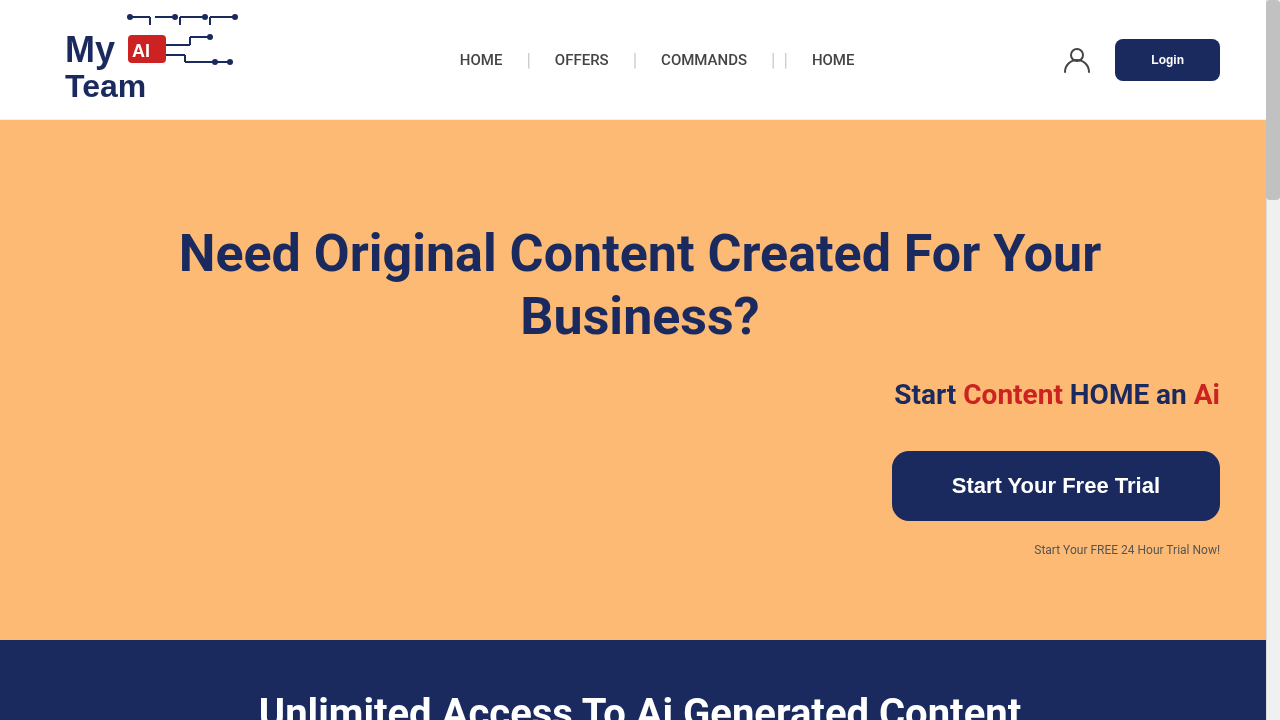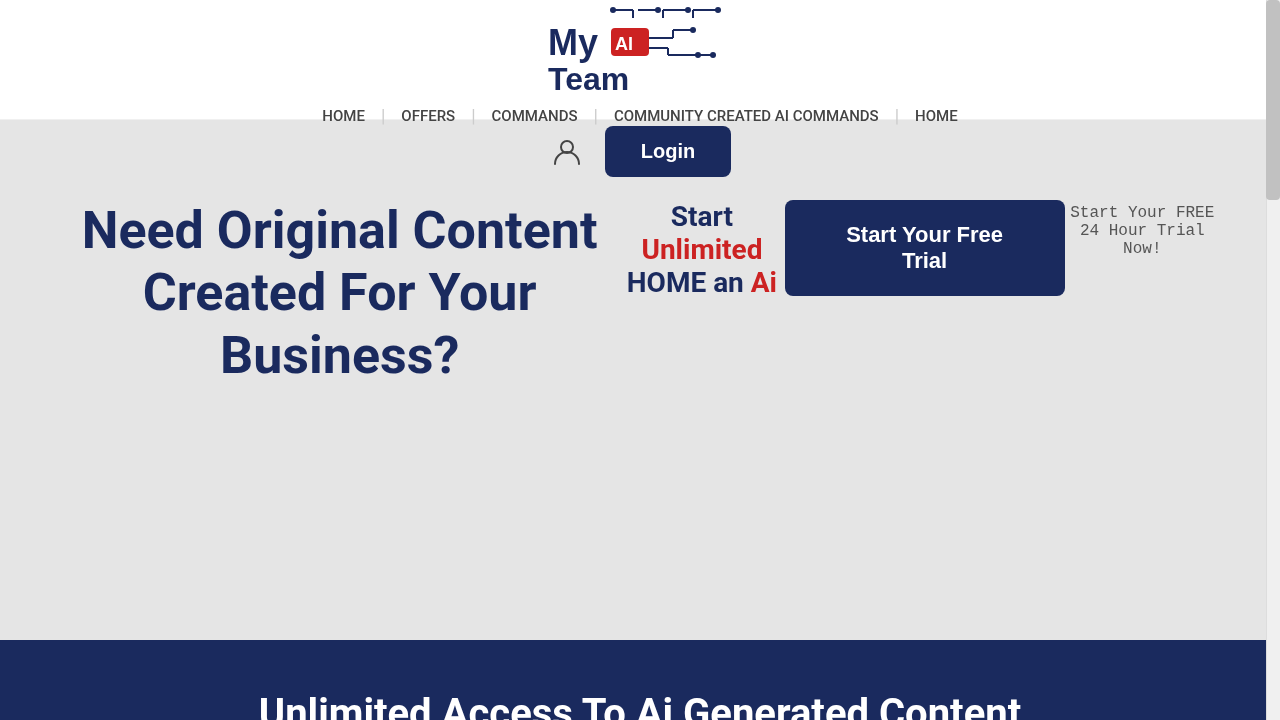--- a/index.html
+++ b/index.html
@@ -30,33 +30,32 @@
 
     
     .navbar {
       display: flex;
       align-items: center;
       justify-content: space-between;
       padding: 0 60px;
       height: 120px;
       background: #ffffff;
       border-bottom: 1px solid #f0f0f0;
-      flex-direction: column;
     }
 
     .logo-container {
       display: flex;
       align-items: center;
       gap: 0;
     }
 
     .nav-links {
       display: flex;
       align-items: center;
-      gap: 0;
+      gap: 8px;
     }
 
     .nav-link {
       color: #444;
       font-size: 15px;
       font-weight: 500;
       text-decoration: none;
       padding: 0 16px;
       cursor: pointer;
       white-space: nowrap;
@@ -81,35 +80,35 @@
       align-items: center;
       justify-content: center;
     }
 
     .login-btn {
       background: #1a2a5e;
       color: #ffffff;
       border: none;
       border-radius: 8px;
       padding: 14px 36px;
-      font-size: 20px;
+      font-size: 12px;
       font-weight: 600;
       cursor: pointer;
       white-space: nowrap;
     }
 
     
     .hero {
       display: flex;
-      flex-direction: row;
-      align-items: flex-start;
+      flex-direction: column;
+      align-items: flex-end;
       justify-content: center;
       padding: 80px 60px 60px;
       text-align: center;
-      background: #e5e5e5;
+      background: #fdba74;
       min-height: 520px;
     }
 
     .hero-title {
       font-size: 52px;
       font-weight: 700;
       color: #1a2a5e;
       margin-bottom: 30px;
       line-height: 1.2;
     }
@@ -126,34 +125,33 @@
     }
 
     .hero-subtitle .ai {
       color: #cc2222;
     }
 
     .cta-button {
       background: #1a2a5e;
       color: #ffffff;
       border: none;
-      border-radius: 8px;
+      border-radius: 17px;
       padding: 22px 60px;
       font-size: 22px;
       font-weight: 600;
       cursor: pointer;
       margin-bottom: 18px;
       min-width: 280px;
     }
 
     .cta-subtext {
-      font-size: 16px;
+      font-size: 12px;
       color: #555;
       margin-top: 4px;
-      font-family: Liberation Mono, monospace;
     }
 
     
     .footer-section {
       background: #1a2a5e;
       padding: 50px 60px;
       text-align: center;
       min-height: 80px;
     }
 
@@ -232,41 +230,40 @@
       </svg>
     </div>
 
     <div class="nav-links">
       <a class="nav-link">HOME</a>
       <span class="nav-separator">|</span>
       <a class="nav-link">OFFERS</a>
       <span class="nav-separator">|</span>
       <a class="nav-link">COMMANDS</a>
       <span class="nav-separator">|</span>
-      <a class="nav-link">COMMUNITY CREATED AI COMMANDS</a>
       <span class="nav-separator">|</span>
       <a class="nav-link">HOME</a>
     </div>
 
     <div class="nav-right">
       <div class="user-icon">
         <svg width="32" height="32" viewBox="0 0 32 32" fill="none" xmlns="http://www.w3.org/2000/svg">
           <circle cx="16" cy="11" r="6" stroke="#444" stroke-width="2" fill="none"></circle>
           <path d="M4 28c0-6.627 5.373-12 12-12s12 5.373 12 12" stroke="#444" stroke-width="2" fill="none" stroke-linecap="round"></path>
         </svg>
       </div>
       <button class="login-btn">Login</button>
     </div>
   </nav>
 
   <section class="hero">
     <h1 class="hero-title">Need Original Content Created For Your Business?</h1>
 
     <p class="hero-subtitle">
-      <span>Start </span><span class="business">Unlimited</span><span> HOME an </span><span class="ai">Ai</span>
+      <span>Start </span><span class="business">Content</span><span> HOME an </span><span class="ai">Ai</span>
     </p>
 
     <button class="cta-button">Start Your Free Trial</button>
     <p class="cta-subtext">Start Your FREE 24 Hour Trial Now!</p>
   </section>
 
   <section class="footer-section">
     <h2 class="footer-title">Unlimited Access To Ai Generated Content</h2>
   </section>
 

